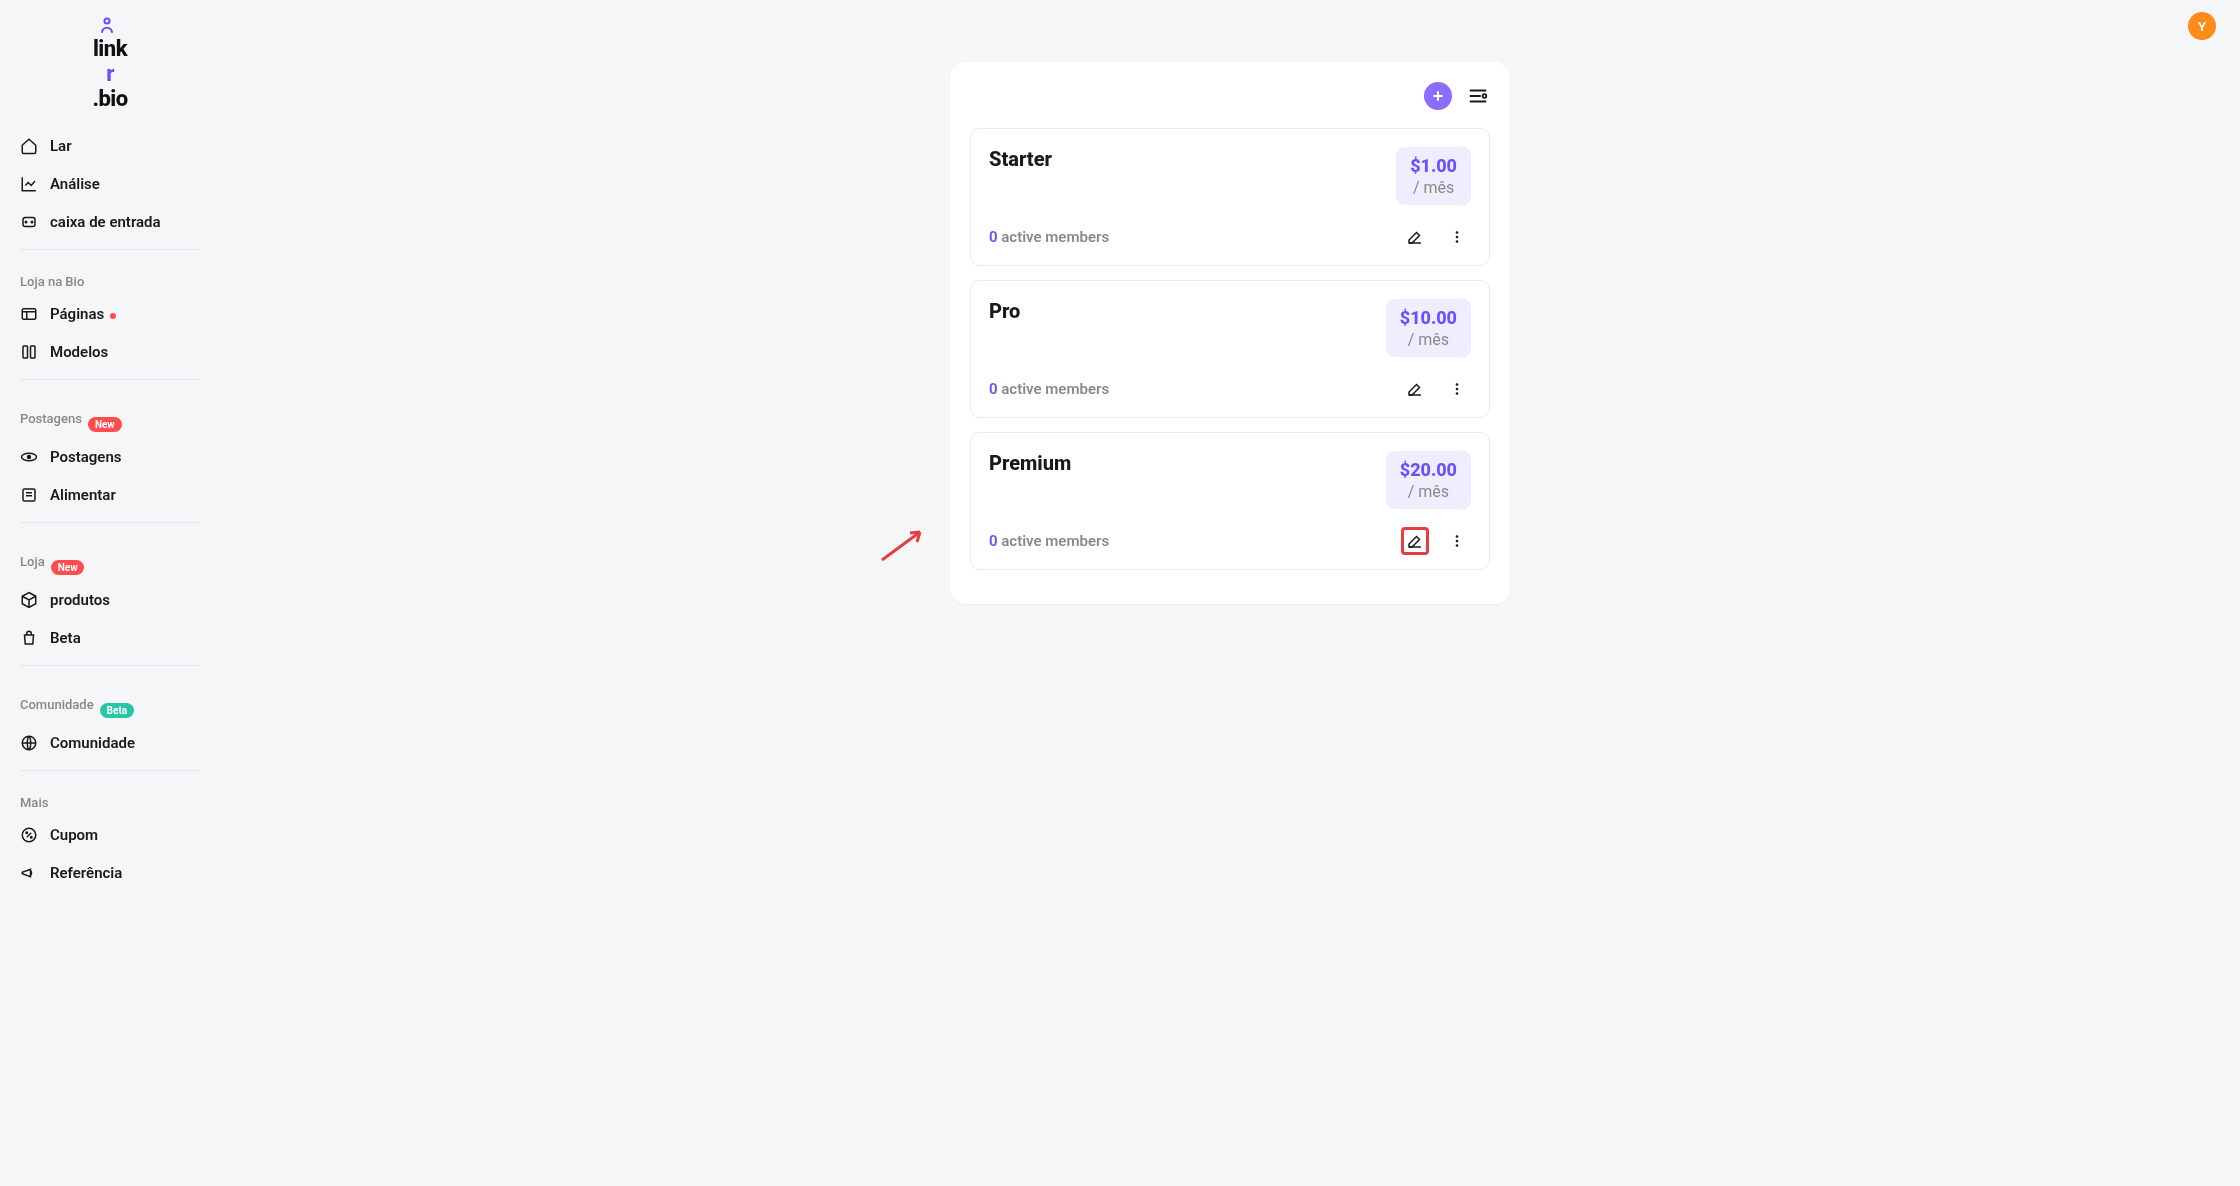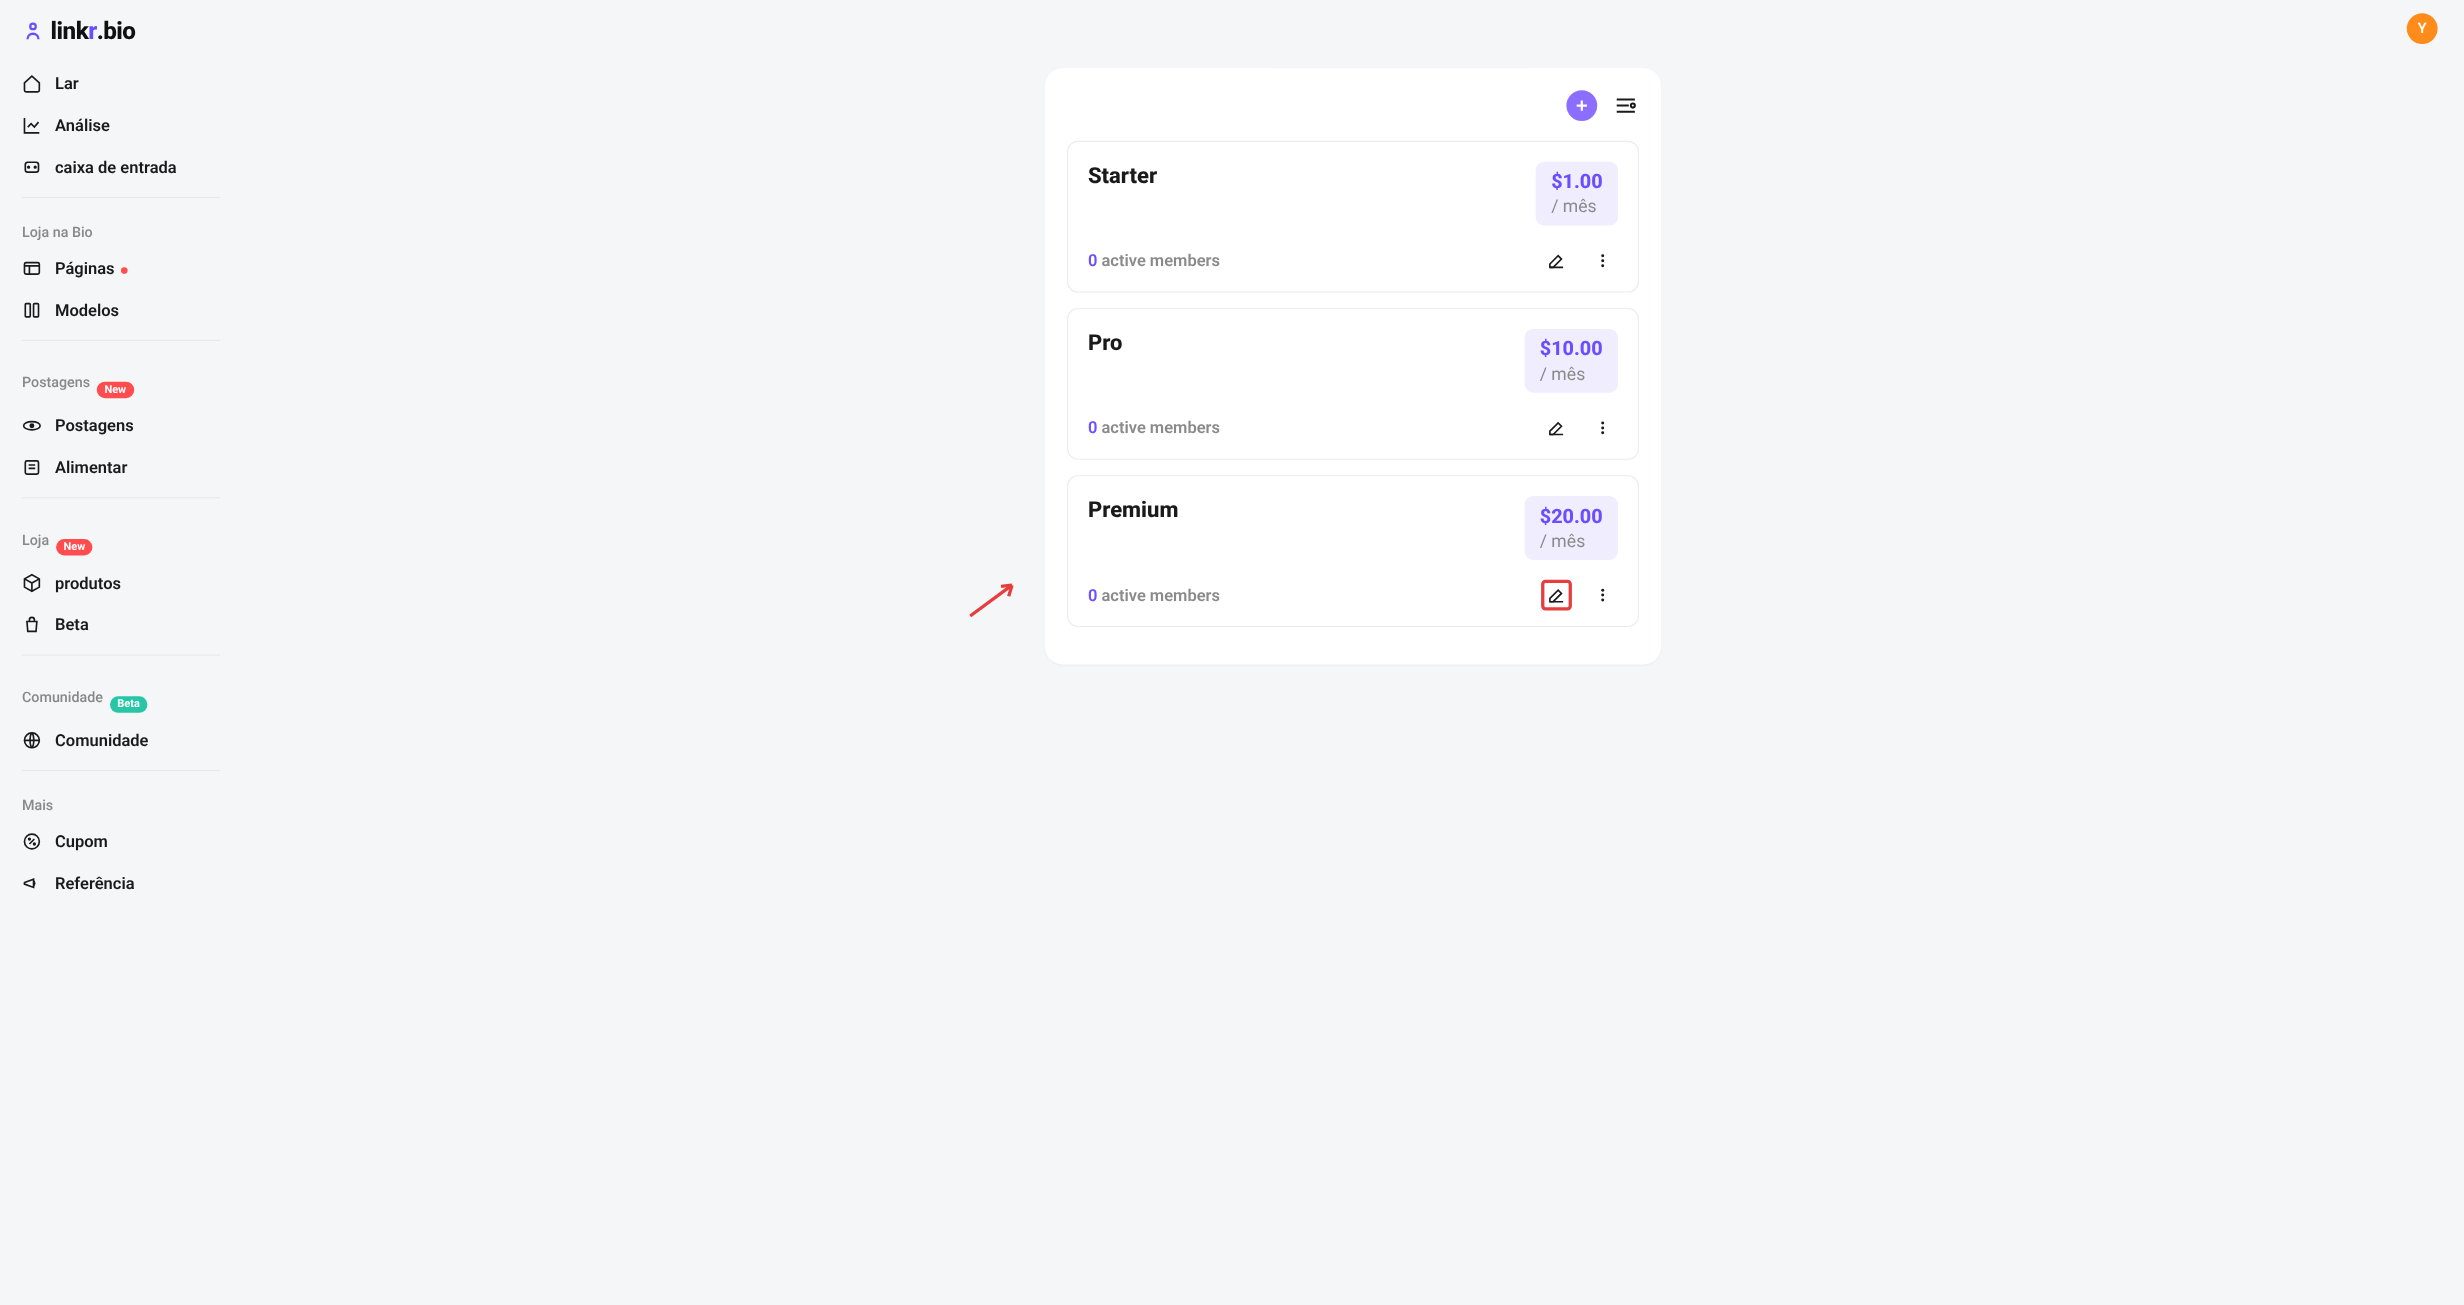--- a/index.html
+++ b/index.html
@@ -1,19 +1,19 @@
 <!DOCTYPE html>
 <html><head>
 <meta charset="utf-8">
 <style>
 * { margin: 0; padding: 0; box-sizing: border-box; }
 body { font-family: -apple-system, BlinkMacSystemFont, 'Segoe UI', Roboto, sans-serif; background: #f5f6f8; color: #1a1a1a; overflow: hidden; }
 .app { display: flex; height: 100vh; width: 100vw; }
 .sidebar { width: 220px; background: #f5f6f8; padding: 16px 0; overflow-y: auto; }
-.logo { display: flex; align-items: center; padding: 0 20px 16px 20px; font-size: 22px; font-weight: 800; letter-spacing: -0.5px; }
+.logo { display: flex; align-items: center; padding: 0 20px 16px 20px; font-size: 22px; font-weight: 800; letter-spacing: -0.5px; flex-direction: column; }
 .logo-icon { color: #6b4eff; margin-right: 6px; }
 .logo .black { color: #111; }
 .logo .purple { color: #6b4eff; }
 .nav-item { display: flex; padding: 10px 20px; font-size: 15px; font-weight: 600; color: #1a1a1a; cursor: pointer; gap: 12px; }
 .nav-icon { width: 18px; height: 18px; flex-shrink: 0; display: flex; align-items: center; justify-content: center; }
 .nav-label { flex: 1; }
 .section-header { padding: 16px 20px 6px 20px; font-size: 13px; font-weight: 500; color: #888; display: flex; align-items: center; gap: 6px; }
 .divider { height: 1px; background: #e5e7ea; margin: 8px 20px; }
 .dot-red { width: 6px; height: 6px; background: #ff4d4f; border-radius: 50%; display: inline-block; margin-left: 6px; }
 .badge { font-size: 10px; font-weight: 700; padding: 2px 7px; border-radius: 10px; color: #fff; margin-top: 13px; }
@@ -23,21 +23,21 @@
 .header { display: flex; justify-content: flex-end; align-items: center; padding: 12px 24px; }
 .avatar { width: 28px; height: 28px; border-radius: 50%; background: #ff8c1a; color: #fff; display: flex; align-items: center; justify-content: center; font-size: 13px; font-weight: 600; }
 .content { flex: 1; display: flex; justify-content: center; align-items: flex-start; padding: 10px 20px; }
 .card { background: #fff; border-radius: 16px; padding: 20px; width: 560px; box-shadow: 0 1px 2px rgba(0,0,0,0.03); }
 .card-header { display: flex; justify-content: flex-end; align-items: center; gap: 14px; margin-bottom: 18px; }
 .add-btn { width: 28px; height: 28px; border-radius: 50%; background: #8b6eff; color: #fff; display: flex; align-items: center; justify-content: center; cursor: pointer; }
 .settings-btn { width: 24px; height: 24px; display: flex; align-items: center; justify-content: center; cursor: pointer; }
 .tier { border: 1px solid #ececef; border-radius: 10px; padding: 18px 18px 14px 18px; margin-bottom: 14px; }
 .tier-row1 { display: flex; justify-content: space-between; align-items: flex-start; margin-bottom: 18px; }
 .tier-name { font-size: 20px; font-weight: 800; }
-.price-box { background: #f0edff; border-radius: 8px; padding: 8px 14px; text-align: left; min-width: 74px; }
+.price-box { background: #f0edff; border-radius: 8px; padding: 8px 14px; text-align: center; min-width: 74px; }
 .price { font-size: 18px; font-weight: 800; color: #6b4eff; }
 .period { font-size: 16px; color: #8a8a8a; margin-top: 2px; }
 .tier-row2 { display: flex; justify-content: space-between; align-items: center; }
 .members { font-size: 15px; font-weight: 600; color: #8a8a8a; }
 .members .count { color: #6b4eff; }
 .tier-actions { display: flex; align-items: center; gap: 14px; }
 .icon-btn { width: 28px; height: 28px; display: flex; align-items: center; justify-content: center; cursor: pointer; border-radius: 4px; }
 .highlight-box { border: 3px solid #e53e3e; }
 .arrow-annotation { position: absolute; pointer-events: none; }
 svg { display: block; }

